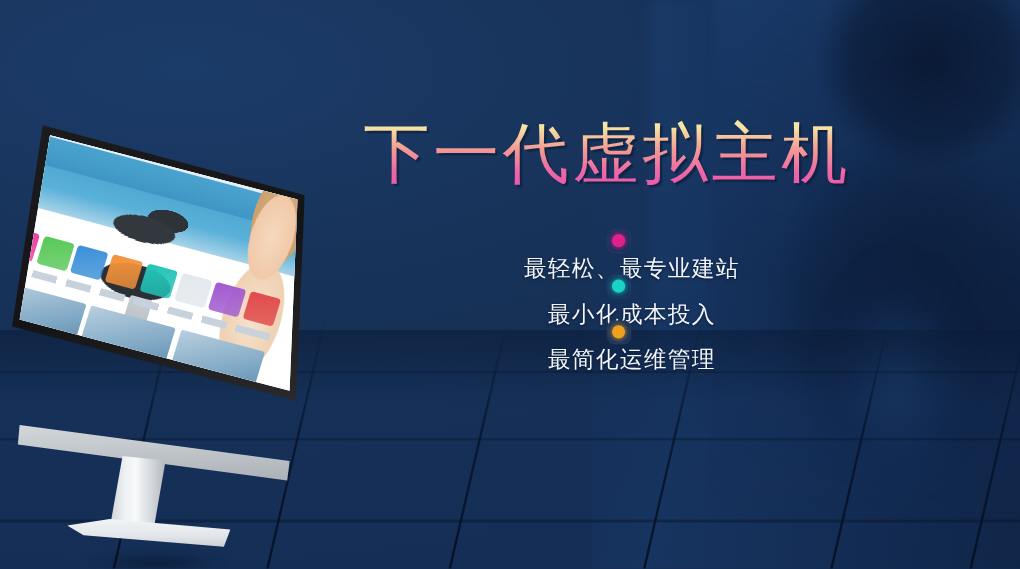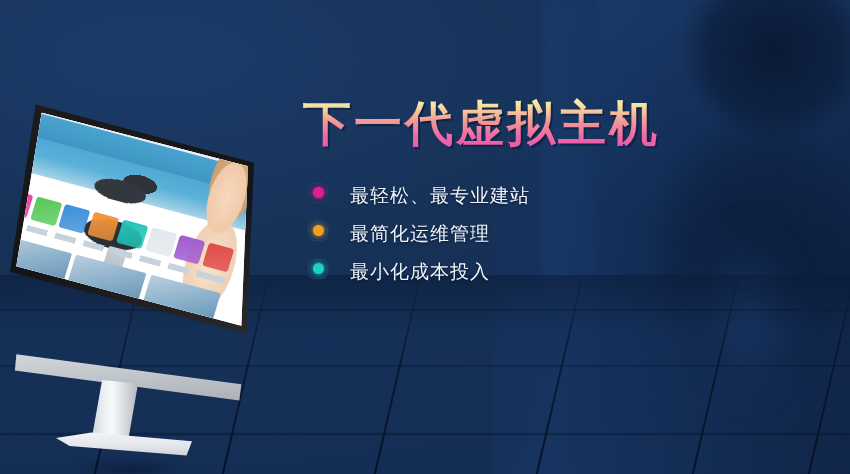--- a/index.html
+++ b/index.html
@@ -135,22 +135,22 @@
   .stand-shadow {
     position:absolute; left:46px; top:362px; width:160px; height:22px;
     background:radial-gradient(ellipse 50% 50% at 50% 50%, rgba(5,14,32,.55), rgba(5,14,32,0) 72%);
     filter:blur(3px);
   }
 
   
   .content { position:absolute; left:303px; top:96px; width:420px; }
 
   .headline {
-    font-size:48px;
-    font-weight:bold;
+    font-size:55px;
+    font-weight:normal;
     letter-spacing:3px;
     line-height:1.18;
     background:linear-gradient(180deg,#f7ecb2 0%,#f6e3a2 16%,#f39a93 44%,#ee68a6 72%,#e94fb0 100%);
     -webkit-background-clip:text;
     background-clip:text;
     color:transparent;
     -webkit-text-fill-color:transparent;
     filter:drop-shadow(2px 2px 0 rgba(10,24,50,.55));
     white-space:nowrap;
   }
@@ -162,21 +162,21 @@
     font-weight:bold;
     font-style:italic;
     letter-spacing:4px;
     color:#ffffff;
     text-shadow:1px 2px 3px rgba(6,18,40,.8);
     font-family:"Liberation Serif","DejaVu Serif",serif;
     white-space:nowrap;
   }
 
   .bullets { margin-top:30px; margin-left:5px; }
-  .bullet-row { display:flex; height:38px; }
+  .bullet-row { display:flex; align-items:center; height:38px;flex-direction:column; }
   .bullet-marker {
     width:20px; height:20px; border-radius:6px;
     background:#14305a;
     box-shadow:inset 0 0 0 1px rgba(255,255,255,.05);
     display:flex; align-items:center; justify-content:center;
     flex:0 0 auto;
   }
   .bullet-marker span { width:11px; height:11px; border-radius:50%; display:block; }
   .bullet-text {
     margin-left:22px;
@@ -251,26 +251,26 @@
     <div class="headline">下一代虚拟主机</div>
     <div class="bullets" id="bullets">
         <div class="bullet-row">
           <div class="bullet-marker">
             <span style="background: rgb(224, 33, 138); box-shadow: rgb(224, 33, 138) 0px 0px 6px;"></span>
           </div>
           <div class="bullet-text">最轻松、最专业建站</div>
         </div>
         <div class="bullet-row">
           <div class="bullet-marker">
-            <span style="background: rgb(240, 160, 32); box-shadow: rgb(240, 160, 32) 0px 0px 6px;"></span>
-          </div>
-          <div class="bullet-text">最简化运维管理</div>
+            <span style="background: rgb(25, 211, 197); box-shadow: rgb(25, 211, 197) 0px 0px 6px;"></span>
+          </div>
+          <div class="bullet-text">最小化成本投入</div>
         </div>
         <div class="bullet-row">
           <div class="bullet-marker">
-            <span style="background: rgb(25, 211, 197); box-shadow: rgb(25, 211, 197) 0px 0px 6px;"></span>
-          </div>
-          <div class="bullet-text">最小化成本投入</div>
+            <span style="background: rgb(240, 160, 32); box-shadow: rgb(240, 160, 32) 0px 0px 6px;"></span>
+          </div>
+          <div class="bullet-text">最简化运维管理</div>
         </div>
       </div>
   </div>
 
 </div>
 
 </body></html>

